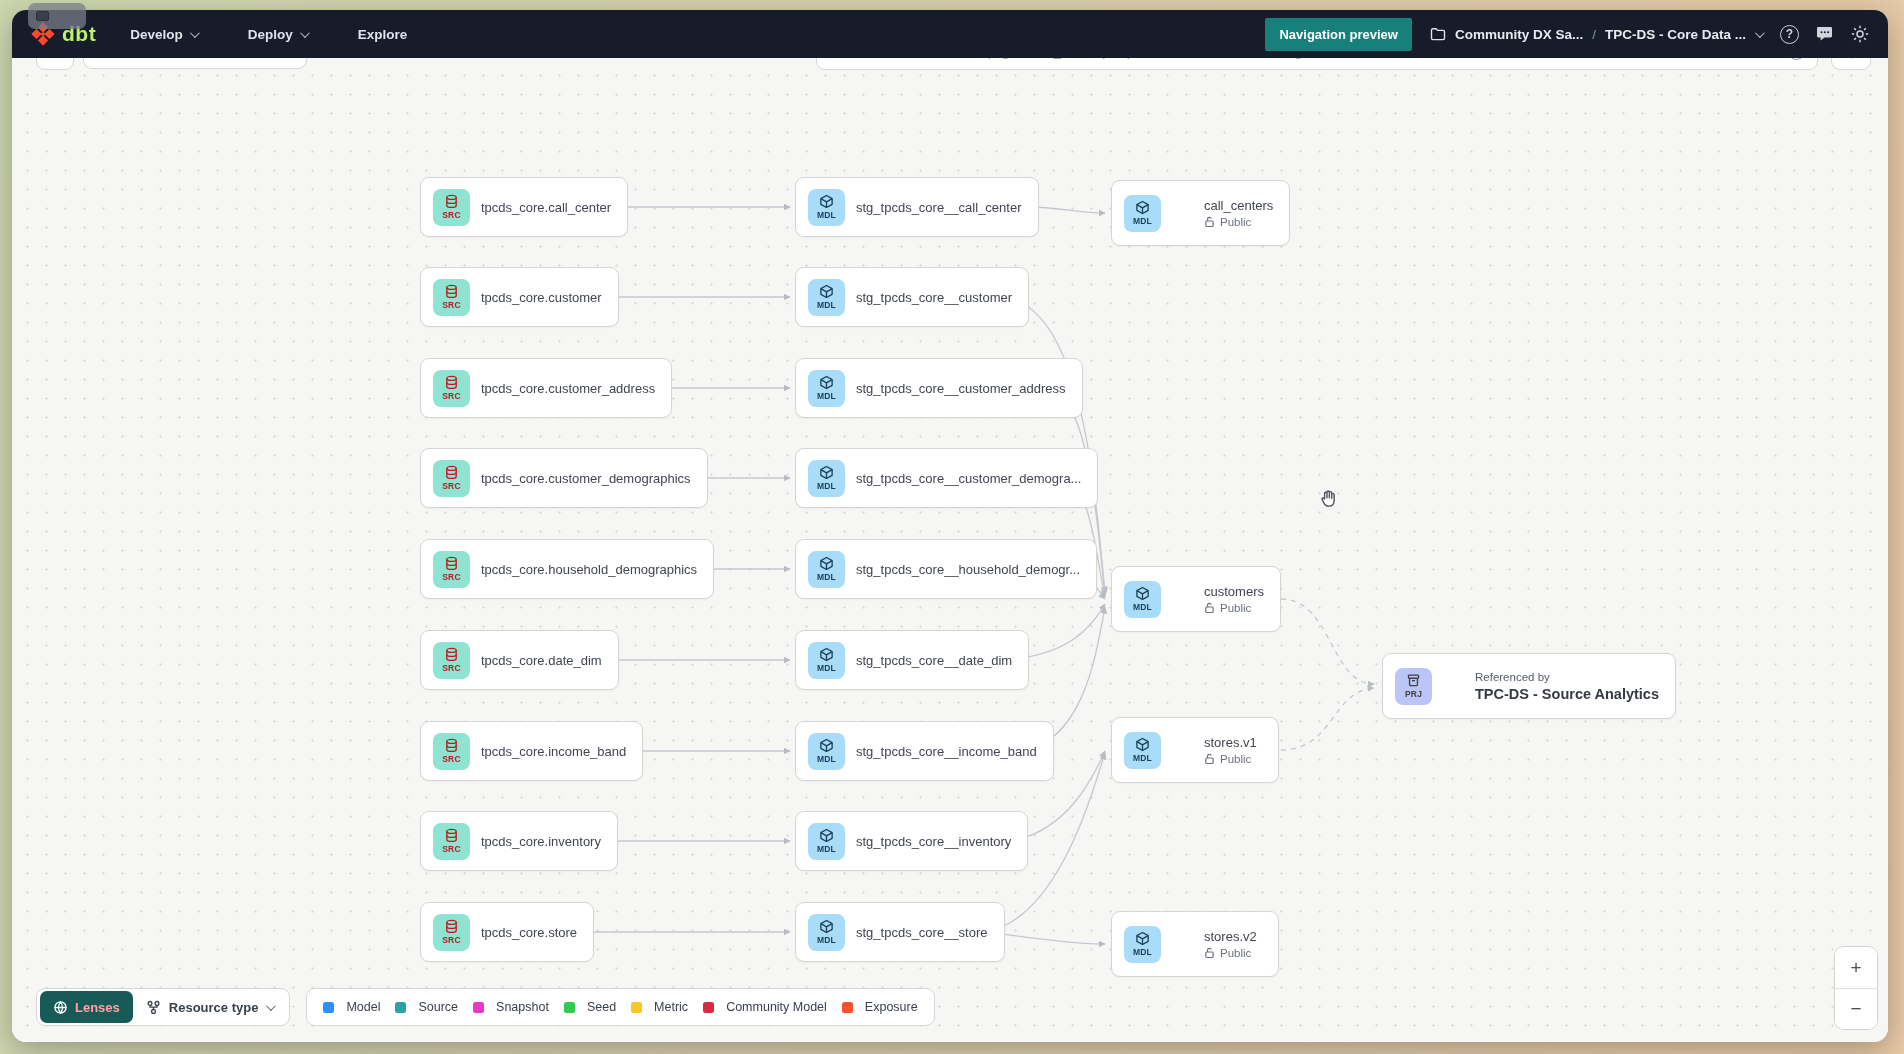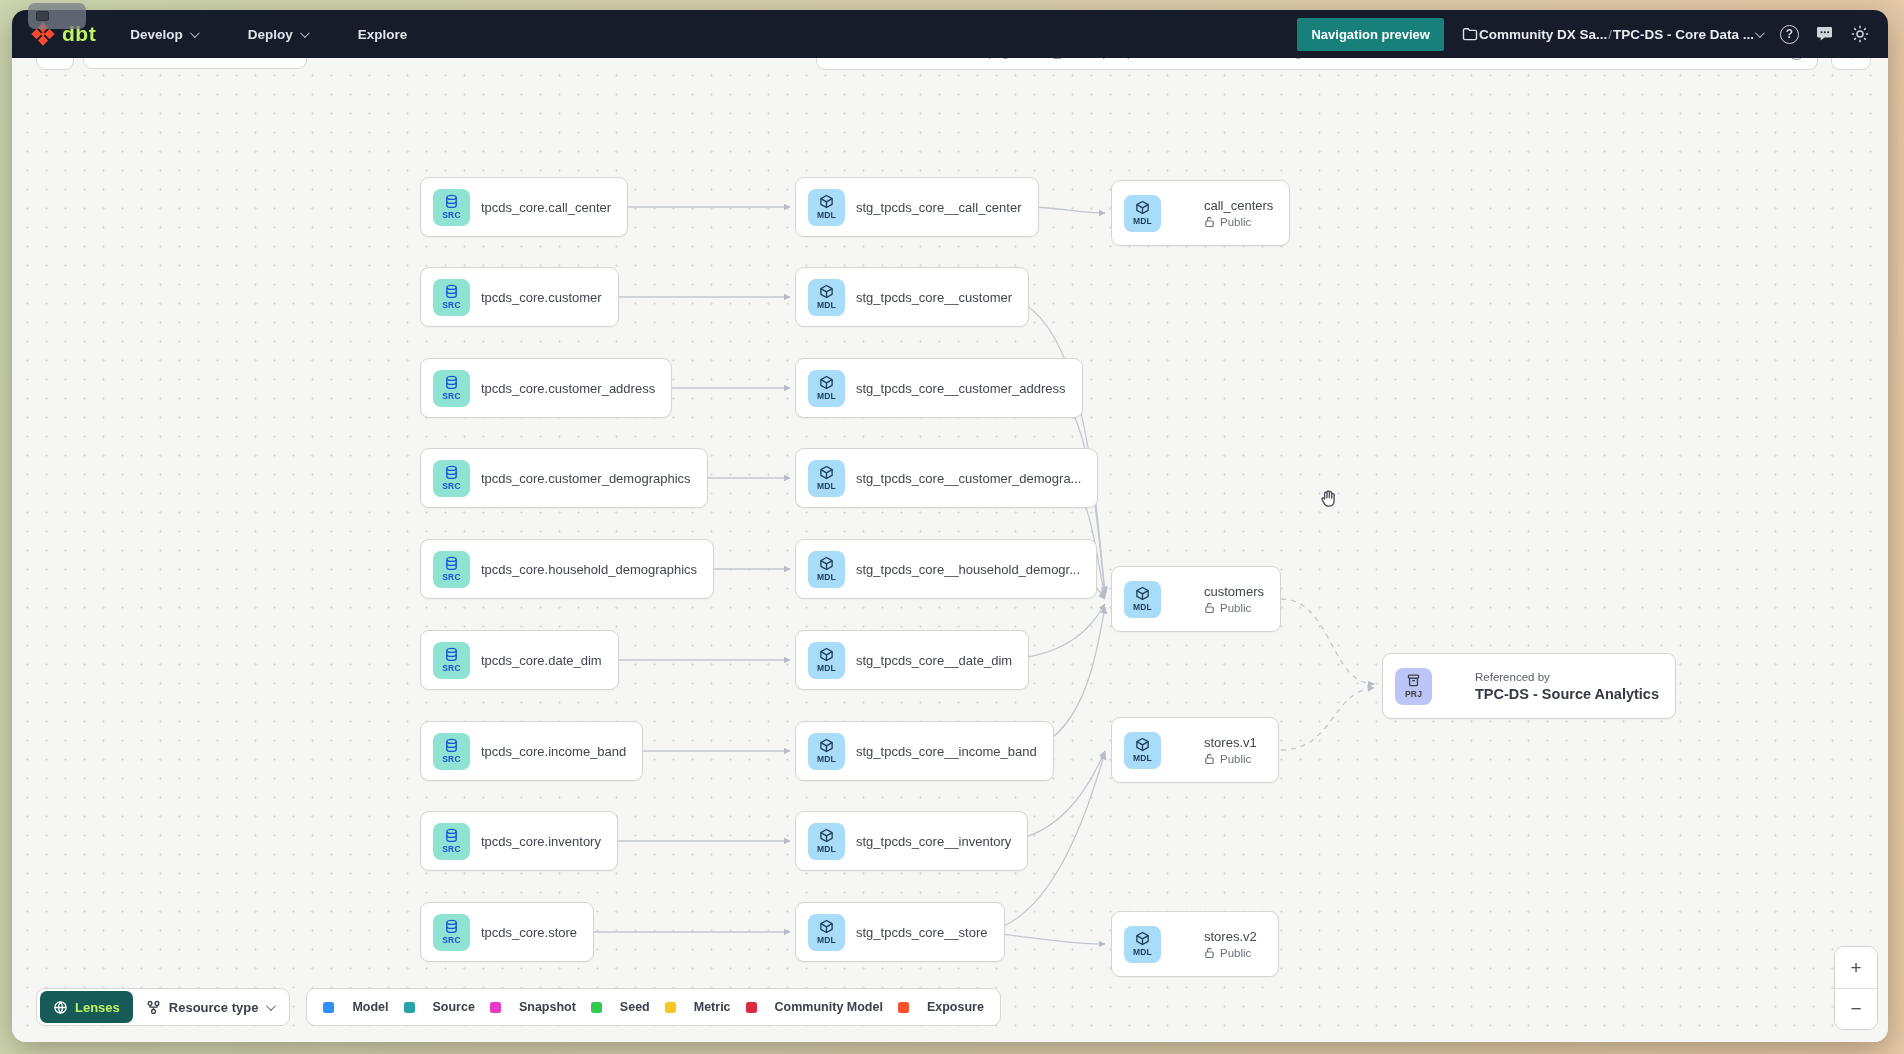--- a/index.html
+++ b/index.html
@@ -31,21 +31,21 @@
   .logo { display:flex; align-items:center; gap:6px; margin-right:34px; }
   .logo-text { font-size:21px; font-weight:bold; color:#bef264; letter-spacing:.5px;text-align:right; }
   .nav-menus { display:flex; align-items:center; gap:51px; }
   .nav-item { display:flex; align-items:center; gap:7px; font-size:13.5px; font-weight:bold; color:#dfe3ea; cursor:pointer; }
   .chev { width:7px; height:7px; border-right:1.6px solid currentColor; border-bottom:1.6px solid currentColor; transform:rotate(45deg) translateY(-2px); display:inline-block; opacity:.8; }
   .nav-right { margin-left:auto; display:flex; align-items:center; gap:18px; }
   .nav-preview-btn {
     background:#17807a; color:#fff; font-size:13px; font-weight:bold;
     border:none; border-radius:2px; padding:9px 14px; cursor:pointer;
   }
-  .crumbs { display:flex; align-items:center; gap:1px; font-size:13.5px; font-weight:bold; color:#e8ebf0; }
+  .crumbs { display:flex; align-items:center; gap:9px; font-size:13.5px; font-weight:bold; color:#e8ebf0; }
   .crumb-sep { color:#8b93a2; font-weight:normal; }
   .nav-icons { display:flex; align-items:center; gap:16px; color:#cfd4dd; }
   .icon-btn { display:flex; align-items:center; justify-content:center; cursor:pointer; }
   .help-circle { width:19px; height:19px; border:1.7px solid #cfd4dd; border-radius:50%; font-size:12px; font-weight:bold; display:flex; align-items:center; justify-content:center; }
 
   
   .canvas {
     position:absolute; top:48px; left:0; right:0; bottom:0;
     background-color:#f6f6f4;
     background-image: radial-gradient(circle, #dedfdc 1.2px, transparent 1.4px);
@@ -89,51 +89,51 @@
     height:60px; padding:0 16px 0 12px; z-index:5; cursor:pointer;
     box-shadow:0 1px 2px rgba(0,0,0,.04); white-space:nowrap;
   }
   .node.tall { height:66px; min-width:168px; }
   .badge {
     width:37px; height:37px; border-radius:8px; display:flex; flex-direction:column;
     align-items:center; justify-content:center; gap:1px; flex:0 0 auto;
   }
   .badge svg { display:block; }
   .badge .badge-label { font-size:8.5px; font-weight:bold; letter-spacing:.2px; }
-  .badge.src { background:#8fe3d2; color:#1d4ed8; }
+  .badge.src { background:#8fe3d2; color:#b91c1c; }
   .badge.mdl { background:#a9dcf8; color:#1c3f57; }
   .badge.prj { background:#bcc5f8; color:#404040; }
   .node-label { font-size:13px; color:#40454f; }
   .node-sub { display:flex; flex-direction:column; gap:3px;margin-left:32px; }
   .access-row { display:flex; align-items:center; gap:5px; font-size:11.5px; color:#6a707b; }
   .prj-title { font-size:11.5px; color:#565c66; }
   .prj-sub { font-size:14.5px; color:#353a44; font-weight:bold; }
 
   
   .hand-cursor { position:absolute; z-index:40; }
 
   
   .bottombar { position:absolute; left:24px; bottom:16px; display:flex; gap:16px; z-index:20; }
   .lens-group {
     background:#fff; border:1px solid #d7d7d4; border-radius:9px; height:38px;
     display:flex; align-items:center; padding:3px;
   }
   .lenses-btn {
-    background:#175a57; color:#bef264; border:none; border-radius:7px; height:32px;
+    background:#175a57; color:#fca5a5; border:none; border-radius:7px; height:32px;
     display:flex; align-items:center; gap:7px; padding:0 13px; font-size:13px; font-weight:bold; cursor:pointer;
   }
   .resource-btn {
     background:transparent; border:none; height:32px; display:flex; align-items:center; gap:8px;
     padding:0 13px; font-size:13px; color:#3a414d; font-weight:bold; cursor:pointer;
   }
   .legend-box {
     background:#fff; border:1px solid #d7d7d4; border-radius:9px; height:38px;
     display:flex; align-items:center; gap:15px; padding:0 16px;
   }
-  .legend-item { display:flex; align-items:center; gap:18px; font-size:12.5px; font-weight:bold; color:#3a414d; }
+  .legend-item { display:flex; align-items:center; gap:12px; font-size:12.5px; font-weight:normal; color:#3a414d; }
   .legend-swatch { width:11px; height:11px; border-radius:2.5px; }
 
   .zoom-ctrl {
     position:absolute; right:10px; bottom:12px; width:44px; background:#fff;
     border:1px solid #d2d2cf; border-radius:10px; overflow:hidden; z-index:20;
   }
   .zoom-btn {
     width:100%; height:41px; background:#fff; border:none; font-size:19px; color:#4a515d;
     display:flex; align-items:center; justify-content:center; cursor:pointer;
   }

